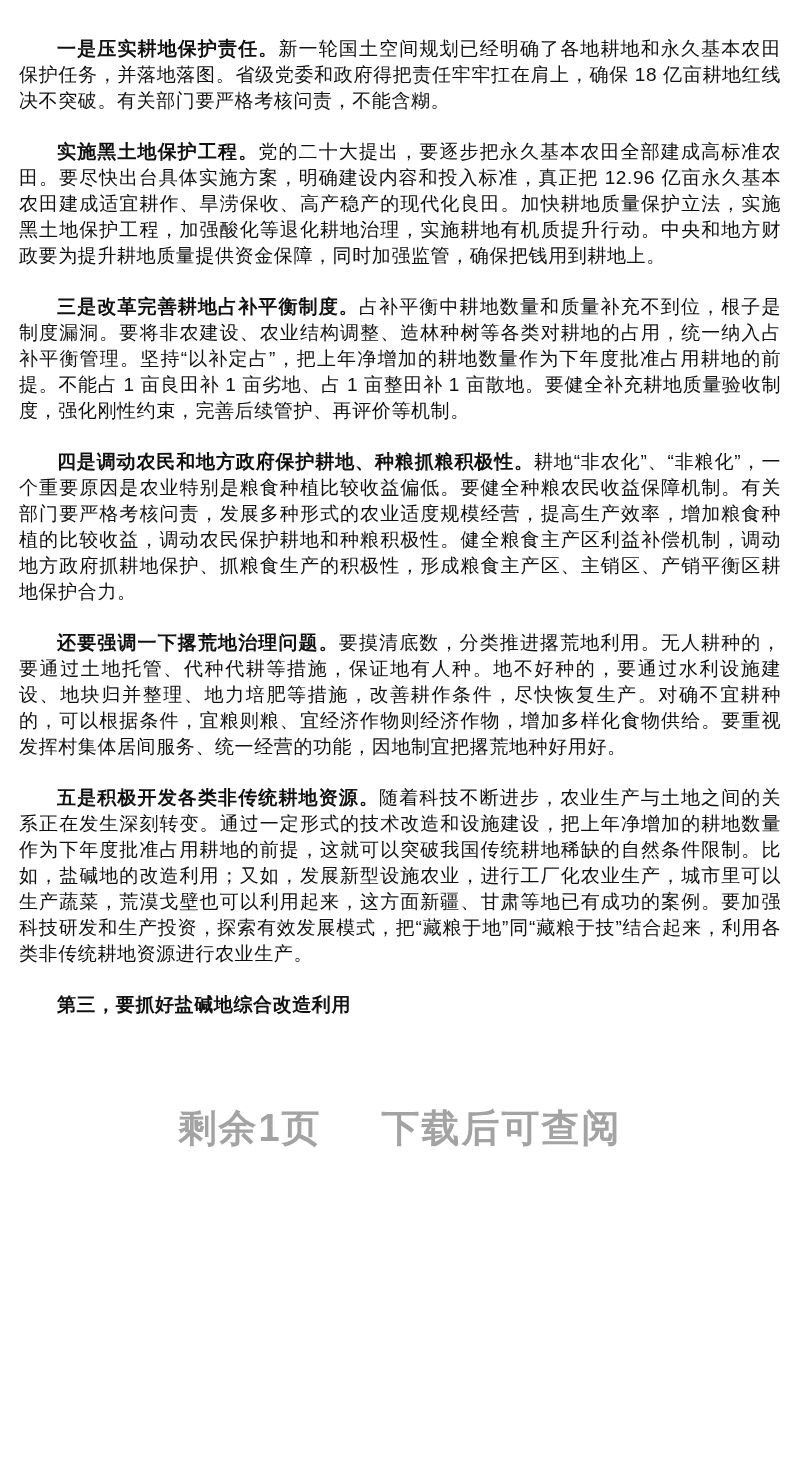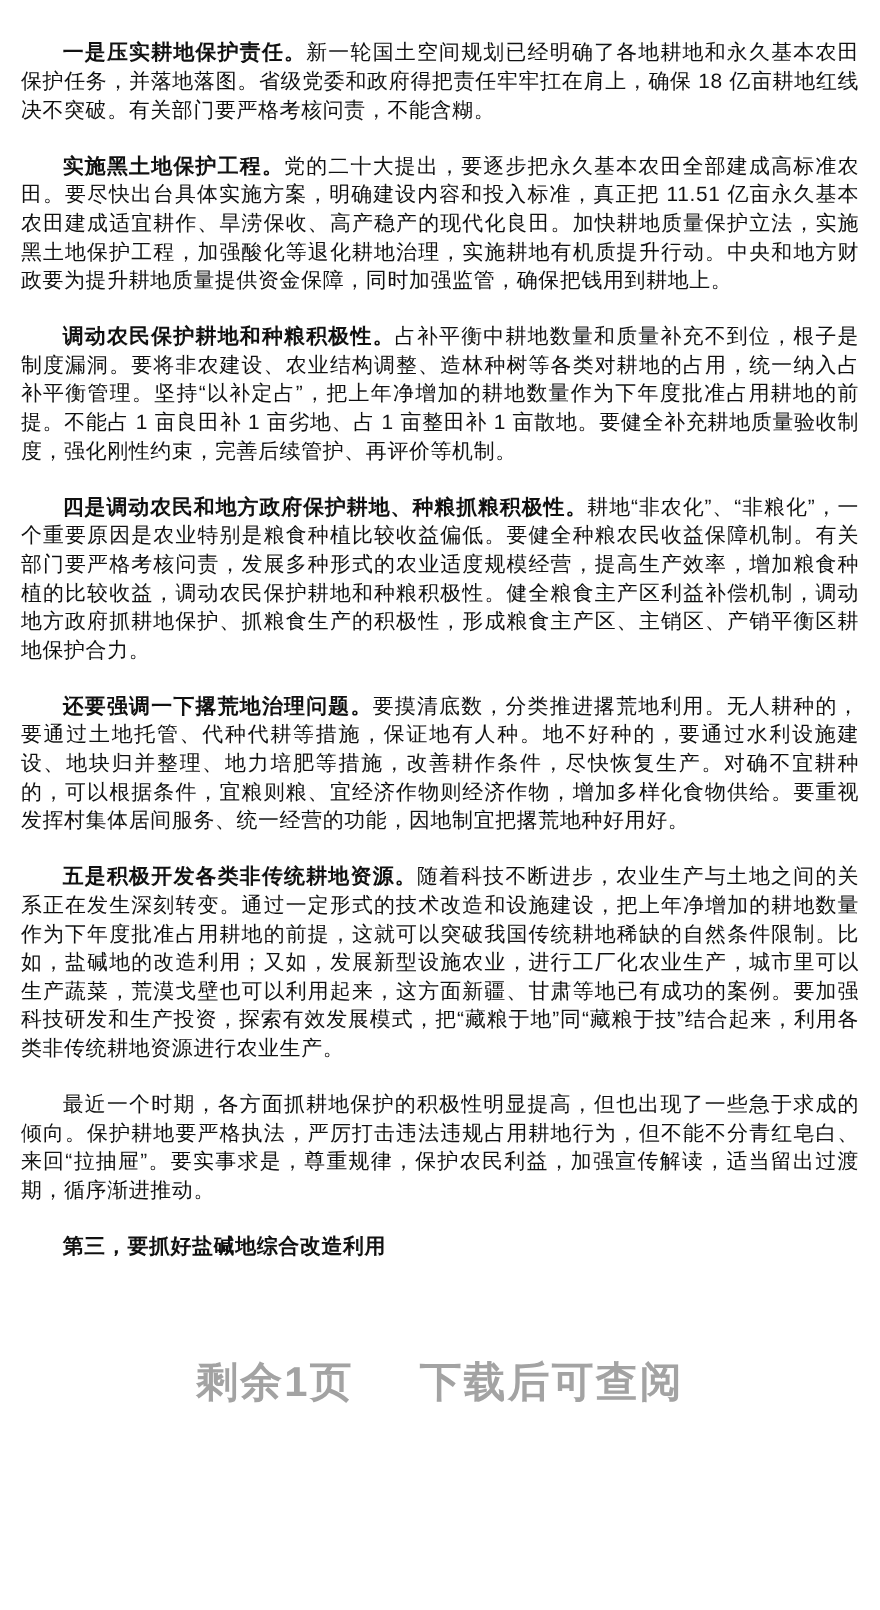--- a/index.html
+++ b/index.html
@@ -49,31 +49,30 @@
     text-align: center;
   }
 </style>
 </head>
 <body>
 
 <div class="page">
 
   <p class="para"><span class="lead">一是压实耕地保护责任。</span><span>新一轮国土空间规划已经明确了各地耕地和永久基本农田保护任务，并落地落图。省级党委和政府得把责任牢牢扛在肩上，确保 18 亿亩耕地红线决不突破。有关部门要严格考核问责，不能含糊。</span></p>
 
-  <p class="para"><span class="lead">实施黑土地保护工程。</span><span>党的二十大提出，要逐步把永久基本农田全部建成高标准农田。要尽快出台具体实施方案，明确建设内容和投入标准，真正把 11.51 亿亩永久基本农田建成适宜耕作、旱涝保收、高产稳产的现代化良田。加快耕地质量保护立法，实施黑土地保护工程，加强酸化等退化耕地治理，实施耕地有机质提升行动。中央和地方财政要为提升耕地质量提供资金保障，同时加强监管，确保把钱用到耕地上。</span></p>
+  <p class="para"><span class="lead">实施黑土地保护工程。</span><span>党的二十大提出，要逐步把永久基本农田全部建成高标准农田。要尽快出台具体实施方案，明确建设内容和投入标准，真正把 12.96 亿亩永久基本农田建成适宜耕作、旱涝保收、高产稳产的现代化良田。加快耕地质量保护立法，实施黑土地保护工程，加强酸化等退化耕地治理，实施耕地有机质提升行动。中央和地方财政要为提升耕地质量提供资金保障，同时加强监管，确保把钱用到耕地上。</span></p>
 
-  <p class="para"><span class="lead">调动农民保护耕地和种粮积极性。</span><span>占补平衡中耕地数量和质量补充不到位，根子是制度漏洞。要将非农建设、农业结构调整、造林种树等各类对耕地的占用，统一纳入占补平衡管理。坚持“以补定占”，把上年净增加的耕地数量作为下年度批准占用耕地的前提。不能占 1 亩良田补 1 亩劣地、占 1 亩整田补 1 亩散地。要健全补充耕地质量验收制度，强化刚性约束，完善后续管护、再评价等机制。</span></p>
+  <p class="para"><span class="lead">三是改革完善耕地占补平衡制度。</span><span>占补平衡中耕地数量和质量补充不到位，根子是制度漏洞。要将非农建设、农业结构调整、造林种树等各类对耕地的占用，统一纳入占补平衡管理。坚持“以补定占”，把上年净增加的耕地数量作为下年度批准占用耕地的前提。不能占 1 亩良田补 1 亩劣地、占 1 亩整田补 1 亩散地。要健全补充耕地质量验收制度，强化刚性约束，完善后续管护、再评价等机制。</span></p>
 
   <p class="para"><span class="lead">四是调动农民和地方政府保护耕地、种粮抓粮积极性。</span><span>耕地“非农化”、“非粮化”，一个重要原因是农业特别是粮食种植比较收益偏低。要健全种粮农民收益保障机制。有关部门要严格考核问责，发展多种形式的农业适度规模经营，提高生产效率，增加粮食种植的比较收益，调动农民保护耕地和种粮积极性。健全粮食主产区利益补偿机制，调动地方政府抓耕地保护、抓粮食生产的积极性，形成粮食主产区、主销区、产销平衡区耕地保护合力。</span></p>
 
   <p class="para"><span class="lead">还要强调一下撂荒地治理问题。</span><span>要摸清底数，分类推进撂荒地利用。无人耕种的，要通过土地托管、代种代耕等措施，保证地有人种。地不好种的，要通过水利设施建设、地块归并整理、地力培肥等措施，改善耕作条件，尽快恢复生产。对确不宜耕种的，可以根据条件，宜粮则粮、宜经济作物则经济作物，增加多样化食物供给。要重视发挥村集体居间服务、统一经营的功能，因地制宜把撂荒地种好用好。</span></p>
 
   <p class="para"><span class="lead">五是积极开发各类非传统耕地资源。</span><span>随着科技不断进步，农业生产与土地之间的关系正在发生深刻转变。通过一定形式的技术改造和设施建设，把上年净增加的耕地数量作为下年度批准占用耕地的前提，这就可以突破我国传统耕地稀缺的自然条件限制。比如，盐碱地的改造利用；又如，发展新型设施农业，进行工厂化农业生产，城市里可以生产蔬菜，荒漠戈壁也可以利用起来，这方面新疆、甘肃等地已有成功的案例。要加强科技研发和生产投资，探索有效发展模式，把“藏粮于地”同“藏粮于技”结合起来，利用各类非传统耕地资源进行农业生产。</span></p>
 
-  <p class="para"><span class="lead"></span><span>最近一个时期，各方面抓耕地保护的积极性明显提高，但也出现了一些急于求成的倾向。保护耕地要严格执法，严厉打击违法违规占用耕地行为，但不能不分青红皂白、来回“拉抽屉”。要实事求是，尊重规律，保护农民利益，加强宣传解读，适当留出过渡期，循序渐进推动。</span></p>
 
   <p class="para heading-para">第三，要抓好盐碱地综合改造利用</p>
 
   <div class="footer-notice">
     <span>剩余1页</span>
     <span>下载后可查阅</span>
   </div>
 
 </div>
 

